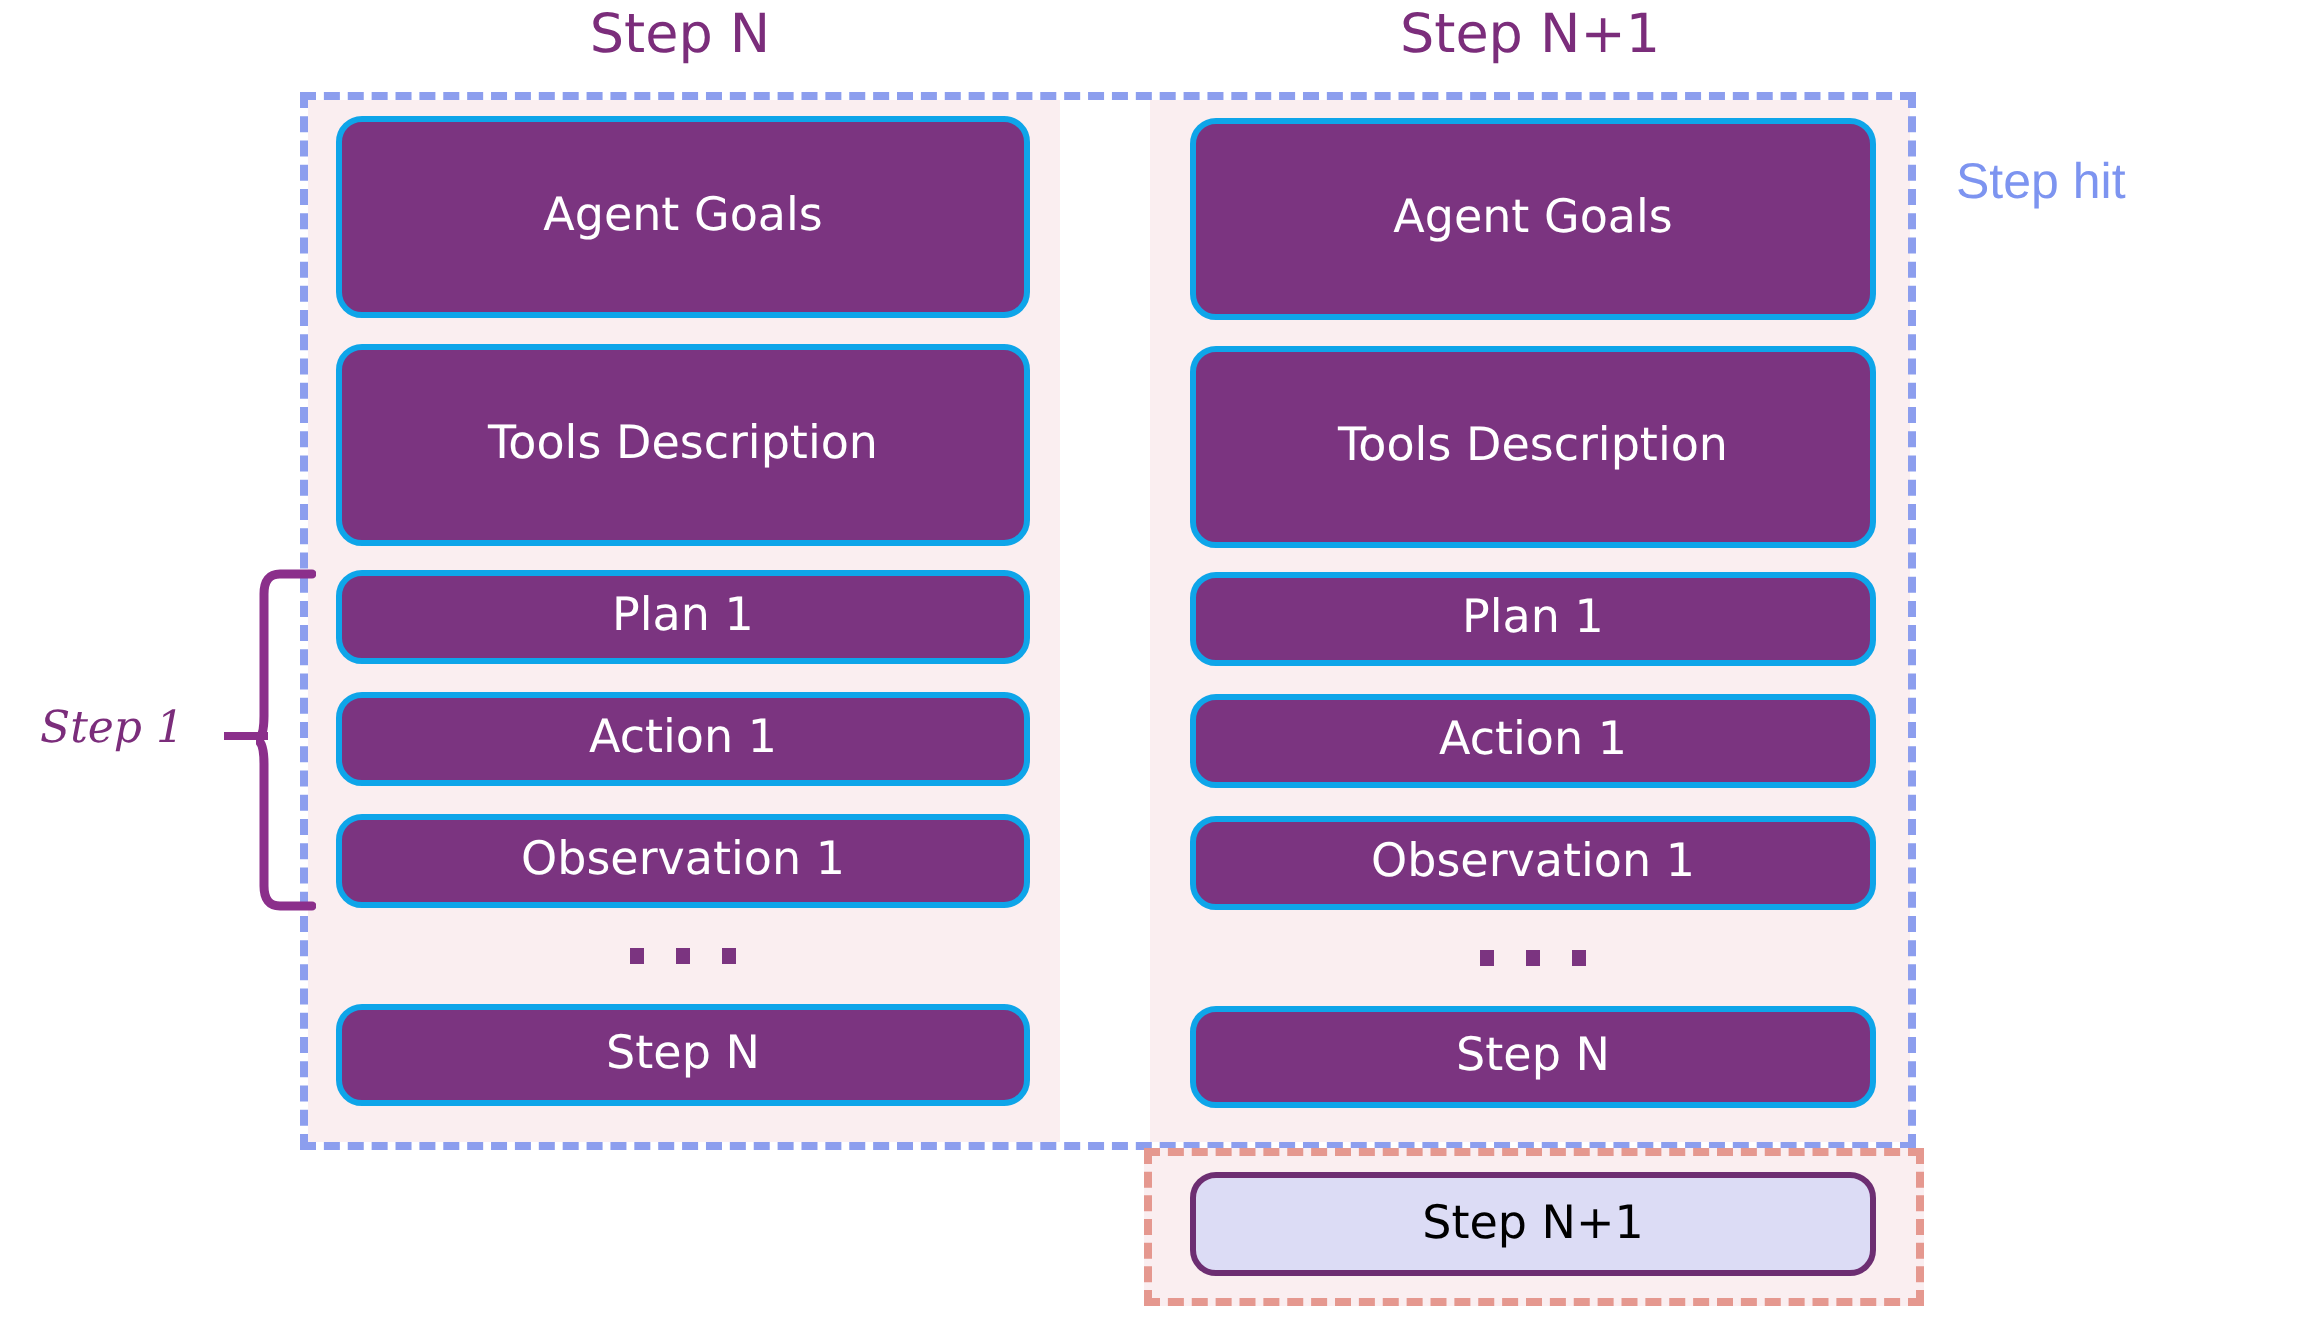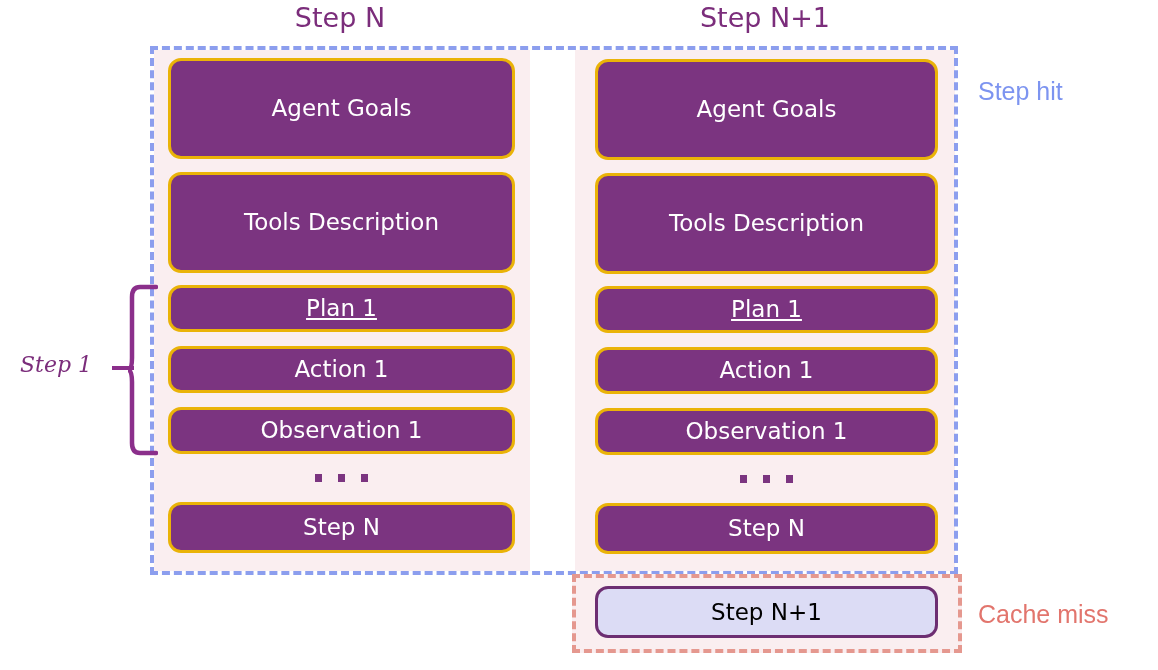--- a/index.html
+++ b/index.html
@@ -50,21 +50,21 @@
     background: #faeef0;
     box-sizing: border-box;
   }
   #panel-n  { left: 154px; top: 50px; width: 376px; height: 521px; }
   #panel-n1 { left: 575px; top: 50px; width: 380px; height: 521px; }
 
   
   .pbox {
     position: absolute;
     background: #7b3480;
-    border: 3px solid #eab308;
+    border: 3px solid #0ea5e9;
     border-radius: 13px;
     color: #ffffff;
     display: flex;
     align-items: center;
     justify-content: center;
     font-size: 23px;
     font-family: "DejaVu Sans", sans-serif;
     box-sizing: border-box;
     text-align: center;
     line-height: 1.1;
@@ -74,21 +74,21 @@
   .pbox.stepn { height: 51px; }
 
   
   .c1 { left: 168px; width: 347px; }
   
   .c2 { left: 595px; width: 343px; }
 
   
   .y-goals { top: 58px; }
   .y-tools { top: 172px; }
-  .y-plan  { top: 285px; text-decoration: underline; }
+  .y-plan  { top: 285px; }
   .y-act   { top: 346px; }
   .y-obs   { top: 407px; }
   .y-stepn { top: 502px; }
 
   
   .c2.y-goals { top: 59px; }
   .c2.y-tools { top: 173px; }
   .c2.y-plan  { top: 286px; }
   .c2.y-act   { top: 347px; }
   .c2.y-obs   { top: 408px; }
@@ -221,21 +221,20 @@
     <span class="dot"></span>
     <span class="dot"></span>
     <span class="dot"></span>
   </div>
   <div class="pbox c2 stepn y-stepn">Step N</div>
 
   <div id="cache-miss-frame"></div>
   <div id="step-n1-box">Step N+1</div>
 
   <div id="cache-hit-label">Step hit</div>
-  <div id="cache-miss-label">Cache miss</div>
 
   <div id="step1-label">Step 1</div>
   <div id="step1-tick"></div>
   <svg id="step1-brace" viewBox="0 0 30 172">
     <path d="M 28 3 L 12 3 Q 4 3 4 13 L 4 74 Q 4 84 1 86 Q 4 88 4 98 L 4 159 Q 4 169 12 169 L 28 169" fill="none" stroke="#8b2f8b" stroke-width="4.5" stroke-linecap="round" stroke-linejoin="round"></path>
   </svg>
 
 </div>
 
 </body></html>

